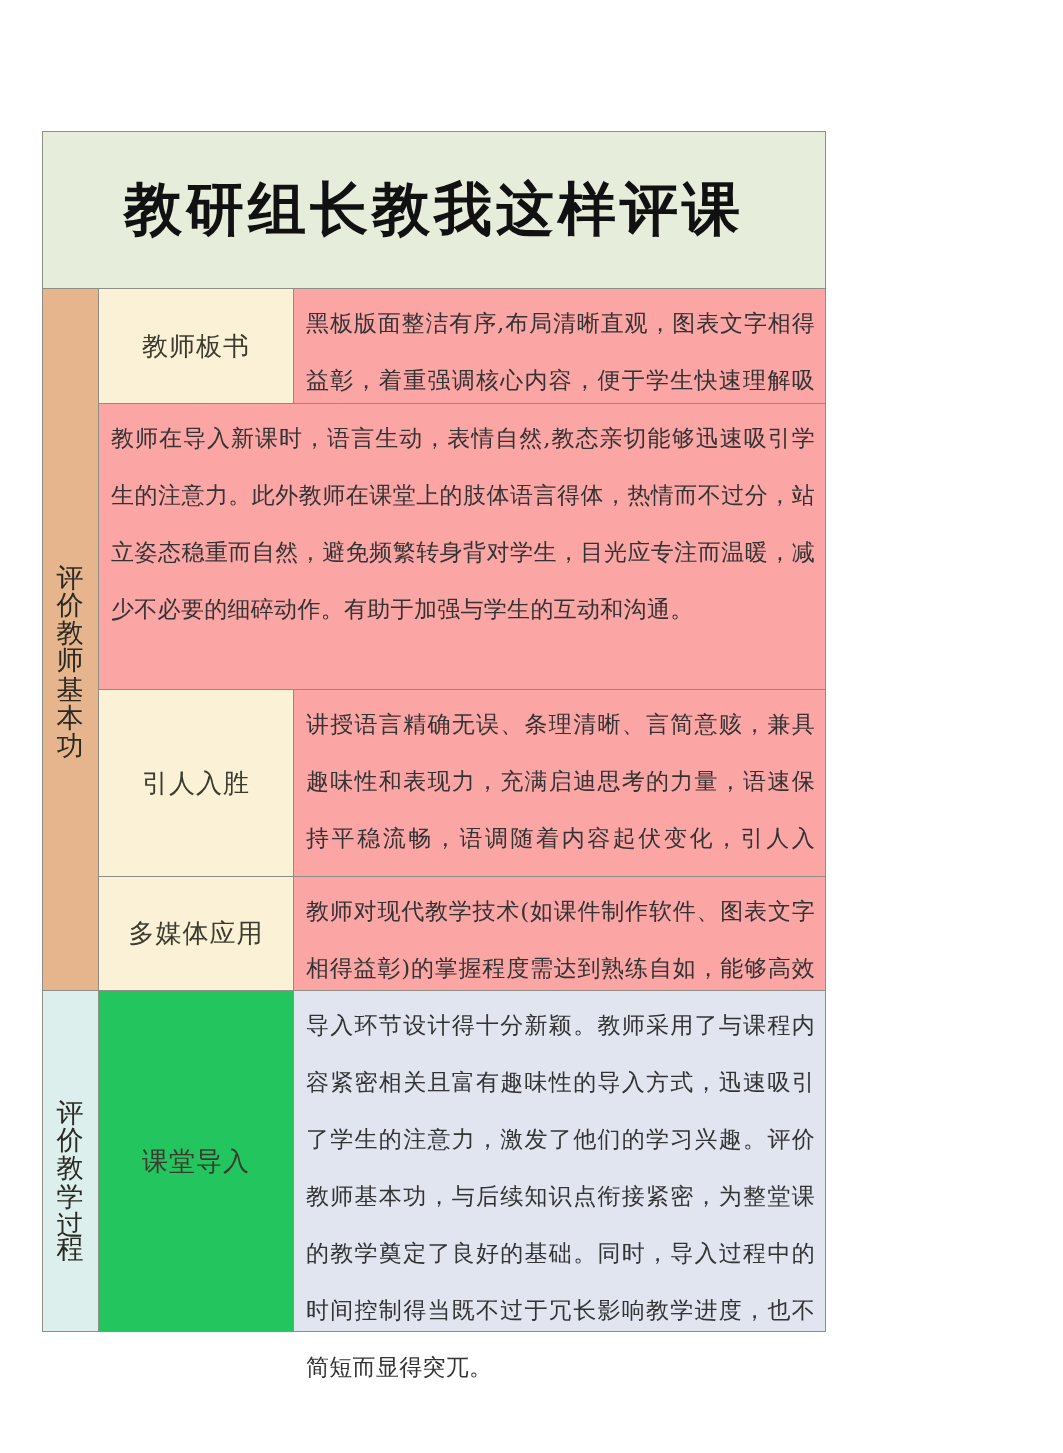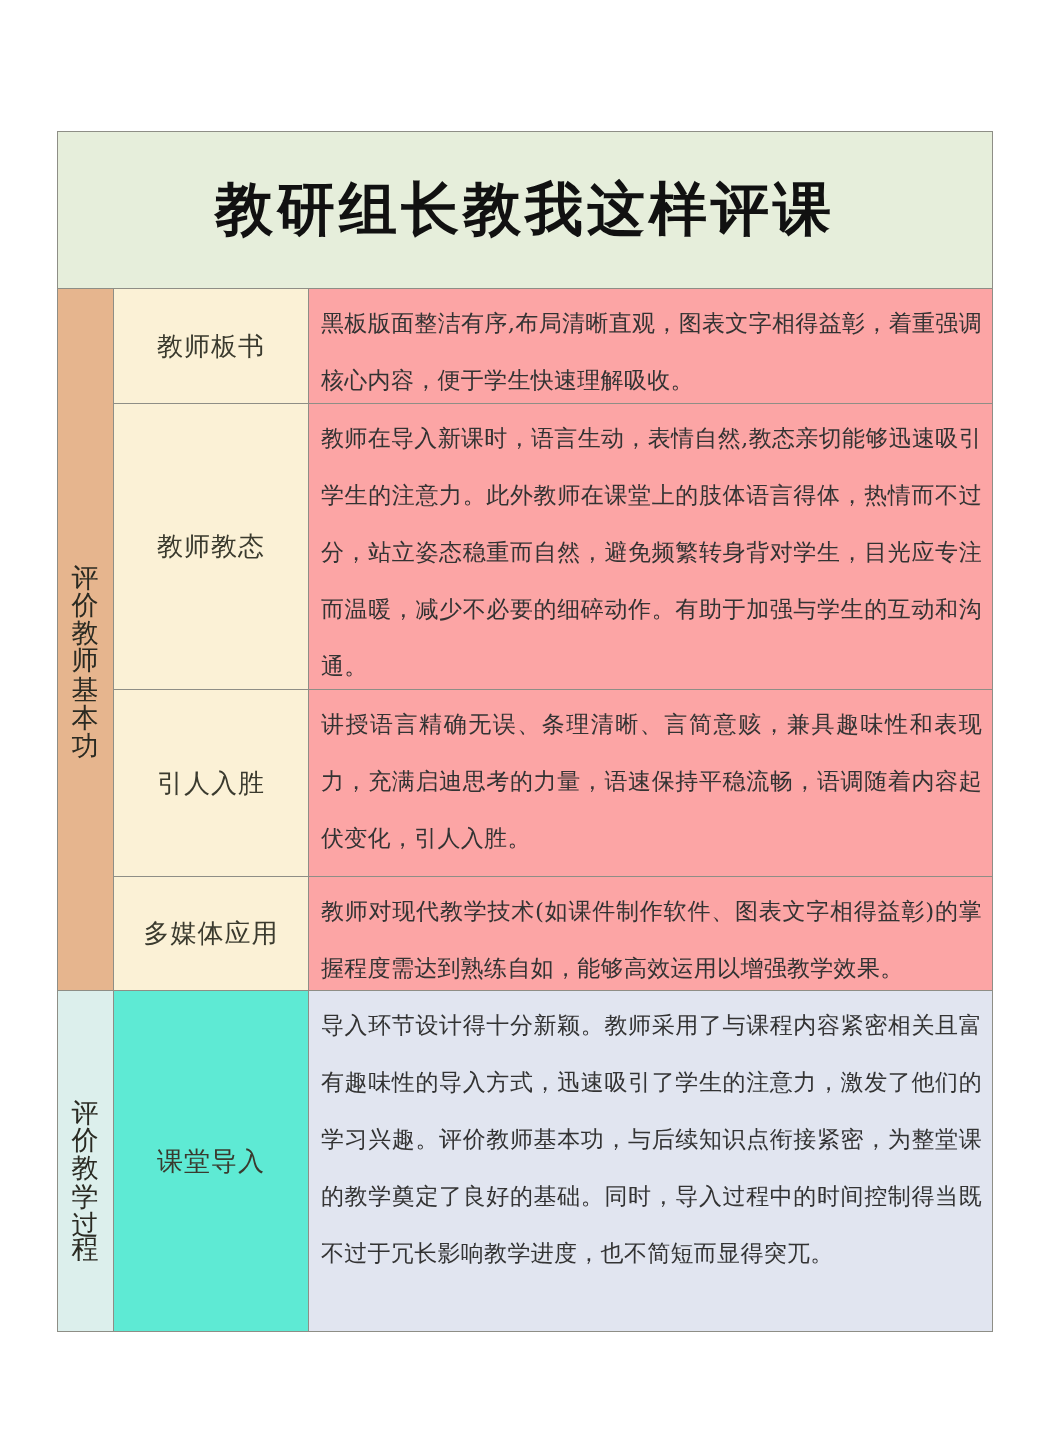--- a/index.html
+++ b/index.html
@@ -6,22 +6,22 @@
   body {
     width: 1063px; height: 1453px;
     background: #ffffff;
     position: relative;
     font-family: "DejaVu Serif", "Liberation Serif", serif;
     color: #2b2b2b;
     overflow: hidden;
   }
   .sheet {
     position: absolute;
-    left: 57px; top: 131px;
-    width: 936px;
+    left: 42px; top: 131px;
+    width: 784px;
     border: 1.5px solid #8e8e86;
     box-sizing: border-box;
   }
   .title-row {
     height: 156px;
     background: #e6eedb;
     border-bottom: 1.5px solid #8e8e86;
     display: flex; align-items: center; justify-content: center;
   }
   .title {
@@ -62,21 +62,21 @@
   .sub {
     width: 195px; flex: none;
     border-right: 1.5px solid #8e8e86;
     display: flex; align-items: center; justify-content: center;
     font-size: 26px;
     color: #3a3a2e;
     letter-spacing: 1px;
     box-sizing: border-box;
   }
   .sub.cream { background: #fbf1d6; }
-  .sub.peach { background: #5eead4; }
+  .sub.peach { background: #22c55e; }
   .content {
     flex: 1;
     padding: 6px 10px 8px 12px;
     font-size: 23px;
     line-height: 57px;
     color: #333;
     box-sizing: border-box;
     text-align: justify;
     letter-spacing: 0.3px;
   }
@@ -94,21 +94,20 @@
   <div class="section">
     <div class="cat teacher">
       <span class="cat-text">评价教师基本功</span>
     </div>
     <div class="rows">
       <div class="row" style="height:114px">
         <div class="sub cream">教师板书</div>
         <div class="content pink">黑板版面整洁有序,布局清晰直观，图表文字相得益彰，着重强调核心内容，便于学生快速理解吸收。</div>
       </div>
       <div class="row" style="height:285px">
-        <div class="sub cream">教师教态</div>
         <div class="content pink">教师在导入新课时，语言生动，表情自然,教态亲切能够迅速吸引学生的注意力。此外教师在课堂上的肢体语言得体，热情而不过分，站立姿态稳重而自然，避免频繁转身背对学生，目光应专注而温暖，减少不必要的细碎动作。有助于加强与学生的互动和沟通。</div>
       </div>
       <div class="row" style="height:186px">
         <div class="sub cream">引人入胜</div>
         <div class="content pink">讲授语言精确无误、条理清晰、言简意赅，兼具趣味性和表现力，充满启迪思考的力量，语速保持平稳流畅，语调随着内容起伏变化，引人入胜。</div>
       </div>
       <div class="row" style="height:113px">
         <div class="sub cream">多媒体应用</div>
         <div class="content pink">教师对现代教学技术(如课件制作软件、图表文字相得益彰)的掌握程度需达到熟练自如，能够高效运用以增强教学效果。</div>
       </div>

